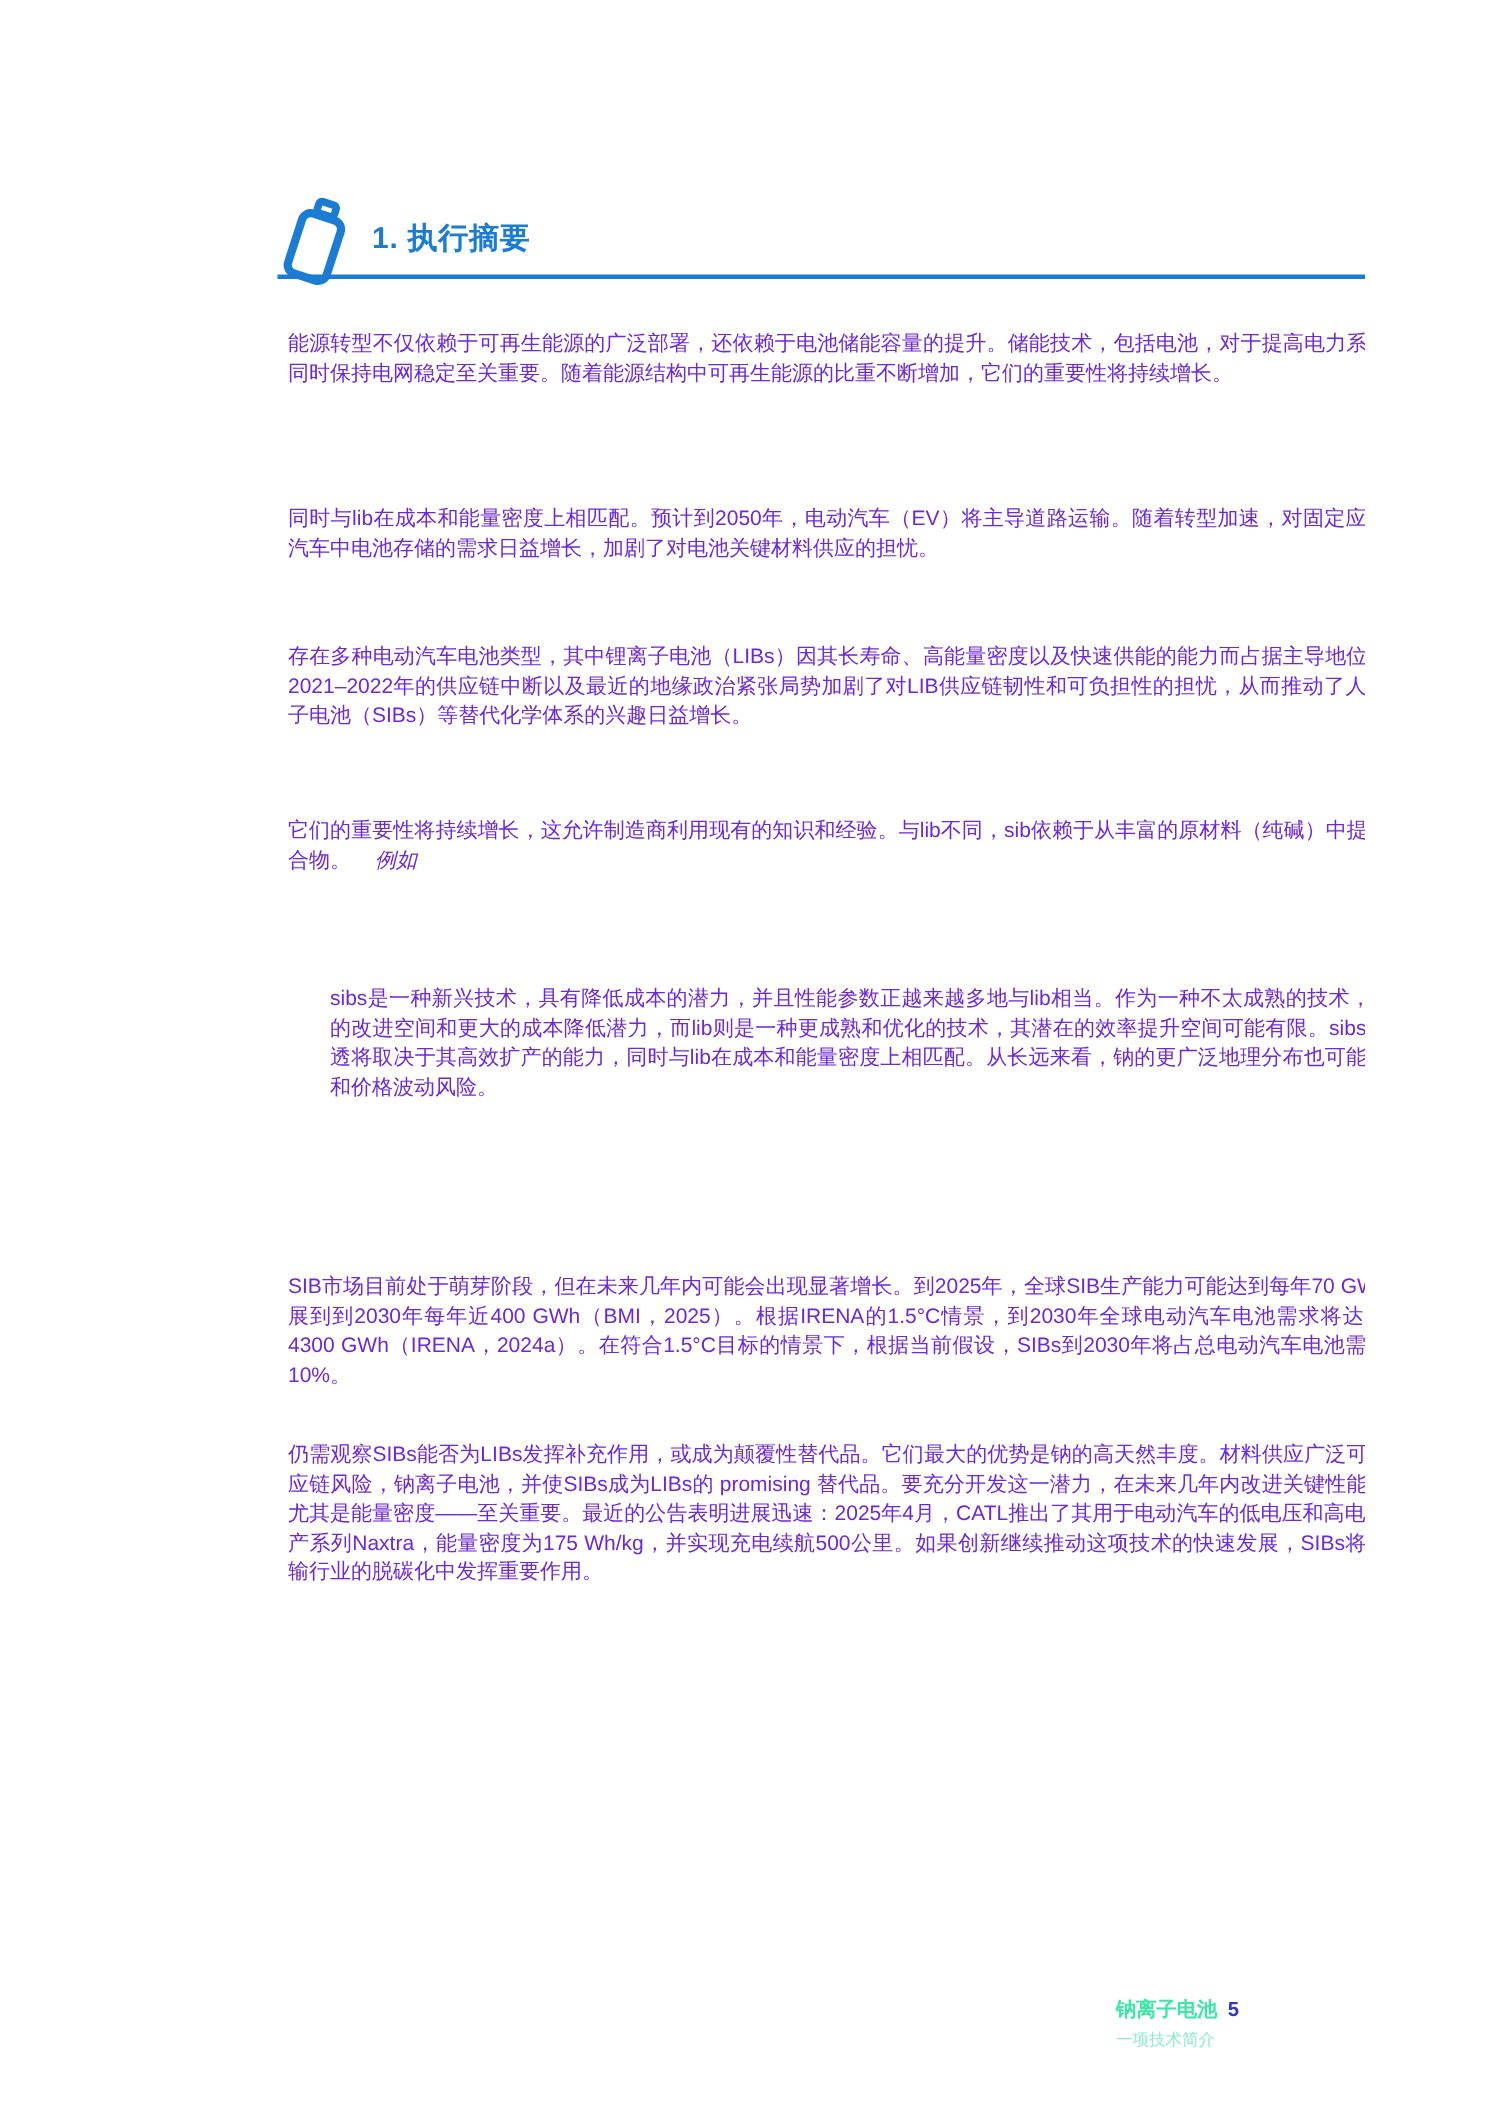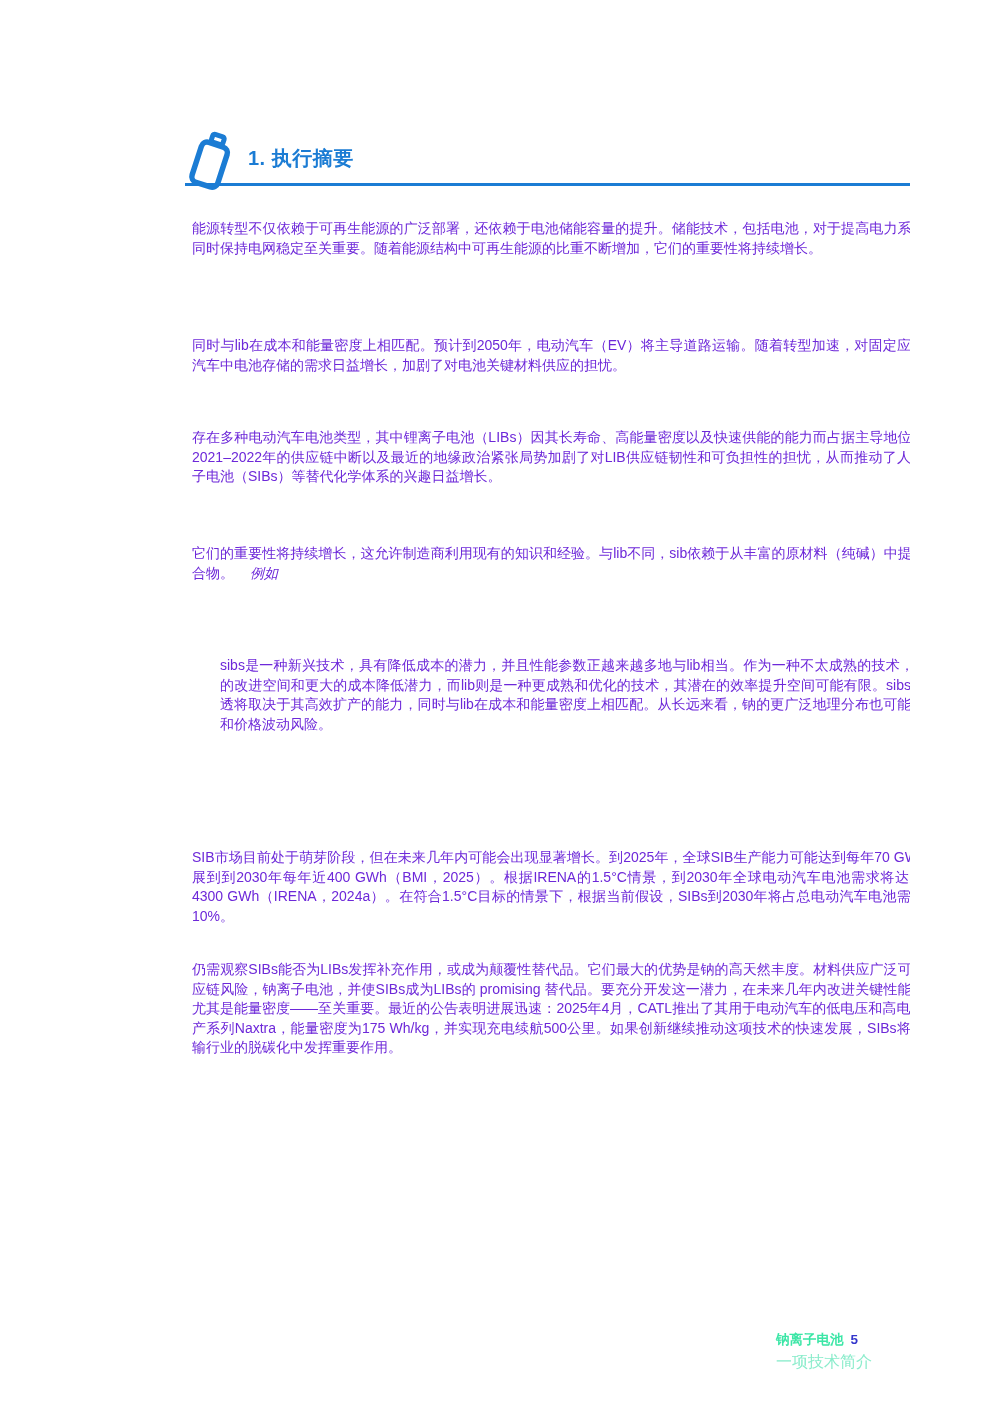--- a/index.html
+++ b/index.html
@@ -56,29 +56,29 @@
   .p1 { top: 219px; }
   .p2 { top: 336px; }
   .p3 { top: 428px; }
   .p4 { top: 544px; }
   .p5 { top: 656px; margin-left: 28px; }
   .p6 { top: 848px; }
   .p7 { top: 960px; }
   
   .footer-text {
     position: absolute;
-    left: 694px; top: 1331px;
+    left: 662px; top: 1331px;
     white-space: nowrap;
   }
   .footer-line1 { font-size: 13.5px; font-weight: bold; }
   .footer-title { color: #3be6a6; }
   .footer-page-number { color: #3436cc; margin-left: 7px; }
   .footer-subtitle {
     margin-top: 3px;
-    font-size: 16px;
+    font-size: 11px;
     color: #8aeccb;
   }
   .stripes {
     position: absolute;
     left: 838px; top: 1333px;
     width: 31px; height: 66px;
     display: flex;
   }
   .stripe { flex: 1 1 auto; height: 100%; }
 </style>

